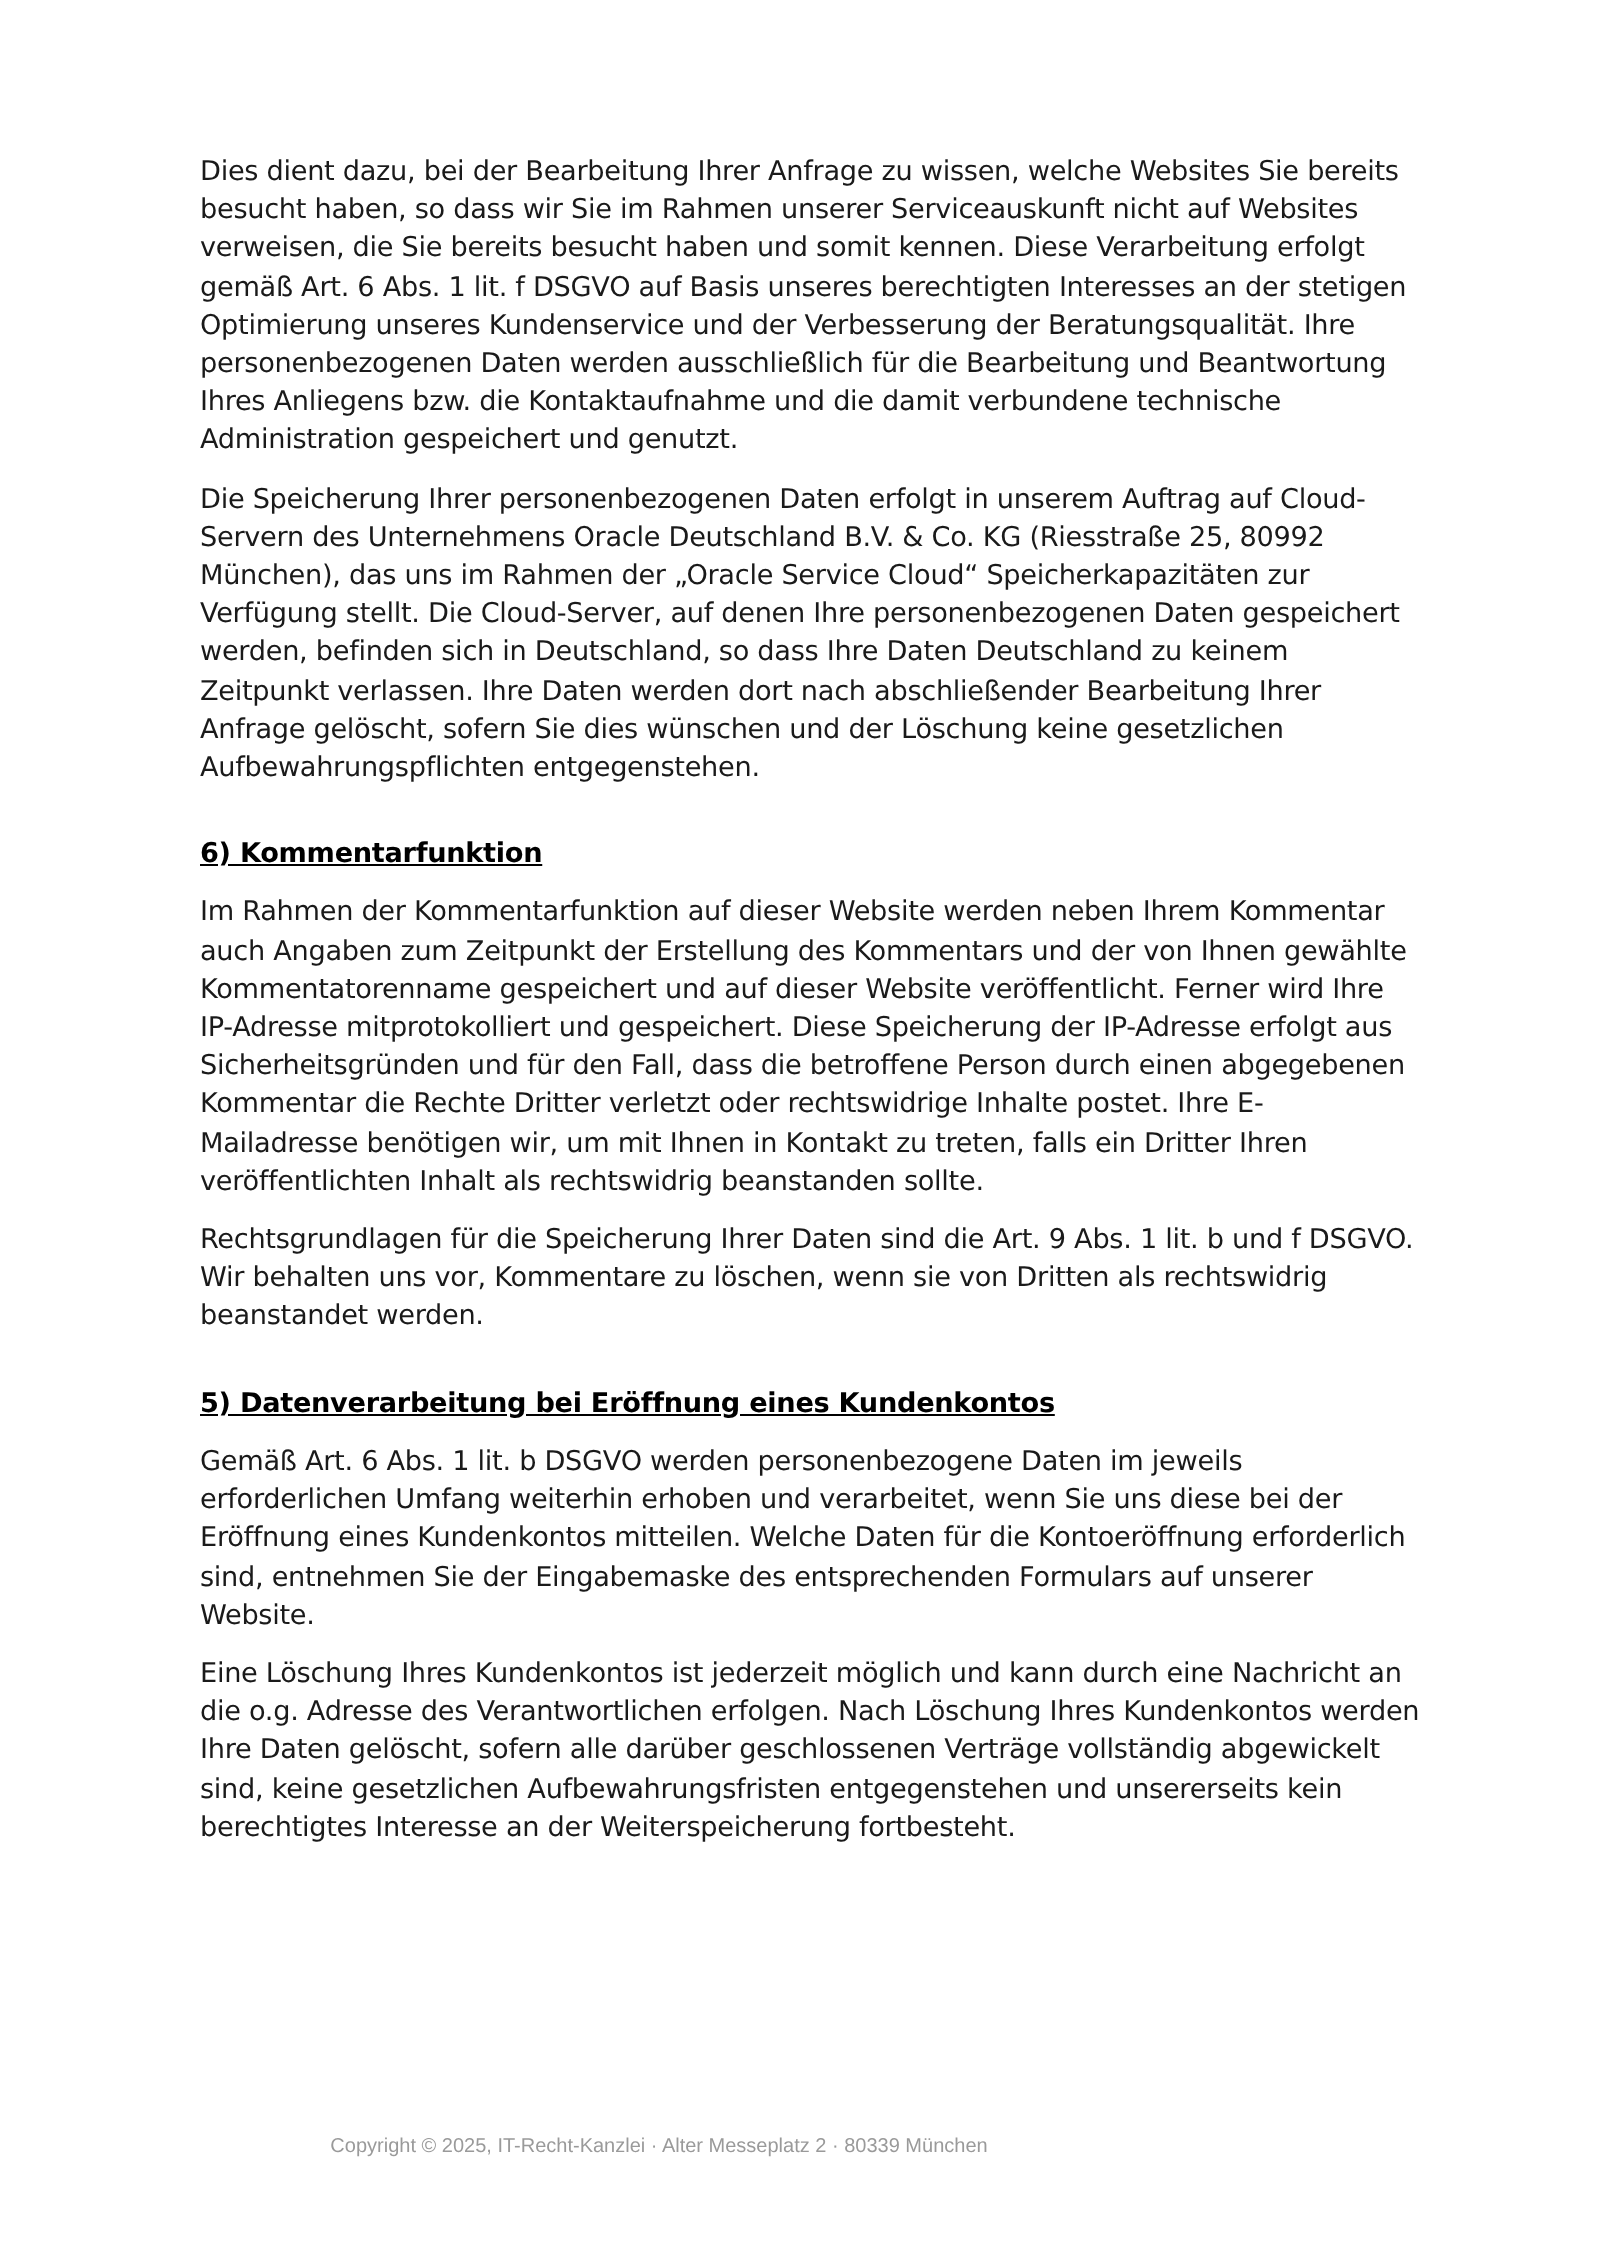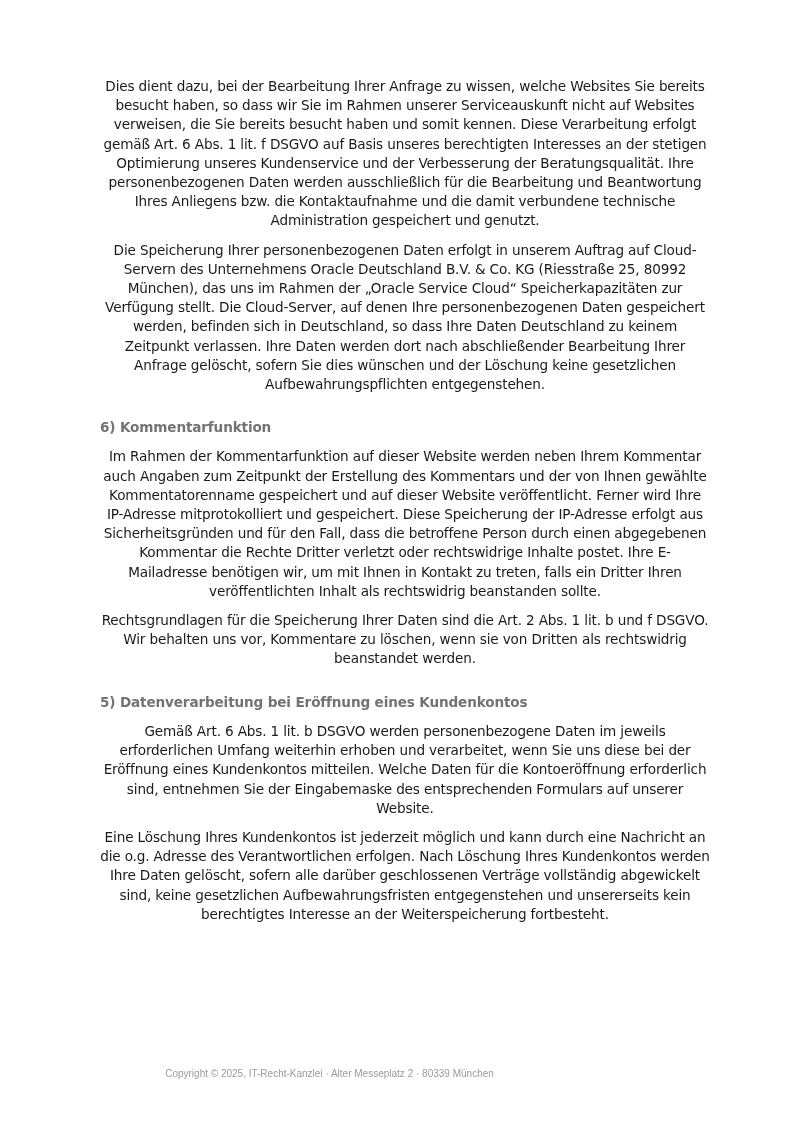--- a/index.html
+++ b/index.html
@@ -2,36 +2,36 @@
 <html><head>
   <meta charset="utf-8">
   <style>
     html, body { margin: 0; padding: 0; background: #ffffff; }
     body { width: 800px; height: 1131px; position: relative; overflow: hidden; }
     .page {
       position: absolute; left: 100px; top: 77px; width: 610px;
       font-family: "DejaVu Sans", sans-serif; font-size: 13.6px; line-height: 19.2px;
       color: #1a1a1a; letter-spacing: -0.15px;
     }
-    p { margin: 0 0 10px 0; text-align: center; }
-    h2 { font-size: 13.6px; font-weight: bold; margin: 24px 0 10px 0; line-height: 19.2px; color: #737373; }
+    p { margin: 0 0 10px 0; }
+    h2 { font-size: 13.6px; font-weight: bold; margin: 24px 0 10px 0; line-height: 19.2px; color: #000000; text-decoration: underline; }
     .footer {
       position: absolute; left: 0; width: 659px; top: 1066px; text-align: center;
       font-family: "Liberation Sans", sans-serif; font-size: 10px; line-height: 15px; color: #9a9a9a;
     }
   </style>
 </head>
 <body>
 
 <div class="page">
   <p>Dies dient dazu, bei der Bearbeitung Ihrer Anfrage zu wissen, welche Websites Sie bereits besucht haben, so dass wir Sie im Rahmen unserer Serviceauskunft nicht auf Websites verweisen, die Sie bereits besucht haben und somit kennen. Diese Verarbeitung erfolgt gemäß Art. 6 Abs. 1 lit. f DSGVO auf Basis unseres berechtigten Interesses an der stetigen Optimierung unseres Kundenservice und der Verbesserung der Beratungsqualität. Ihre personenbezogenen Daten werden ausschließlich für die Bearbeitung und Beantwortung Ihres Anliegens bzw. die Kontaktaufnahme und die damit verbundene technische Administration gespeichert und genutzt.</p>
   <p>Die Speicherung Ihrer personenbezogenen Daten erfolgt in unserem Auftrag auf Cloud-Servern des Unternehmens Oracle Deutschland B.V. &amp; Co. KG (Riesstraße 25, 80992 München), das uns im Rahmen der „Oracle Service Cloud“ Speicherkapazitäten zur Verfügung stellt. Die Cloud-Server, auf denen Ihre personenbezogenen Daten gespeichert werden, befinden sich in Deutschland, so dass Ihre Daten Deutschland zu keinem Zeitpunkt verlassen. Ihre Daten werden dort nach abschließender Bearbeitung Ihrer Anfrage gelöscht, sofern Sie dies wünschen und der Löschung keine gesetzlichen Aufbewahrungspflichten entgegenstehen.</p>
   <h2>6) Kommentarfunktion</h2>
   <p>Im Rahmen der Kommentarfunktion auf dieser Website werden neben Ihrem Kommentar auch Angaben zum Zeitpunkt der Erstellung des Kommentars und der von Ihnen gewählte Kommentatorenname gespeichert und auf dieser Website veröffentlicht. Ferner wird Ihre IP-Adresse mitprotokolliert und gespeichert. Diese Speicherung der IP-Adresse erfolgt aus Sicherheitsgründen und für den Fall, dass die betroffene Person durch einen abgegebenen Kommentar die Rechte Dritter verletzt oder rechtswidrige Inhalte postet. Ihre E-Mailadresse benötigen wir, um mit Ihnen in Kontakt zu treten, falls ein Dritter Ihren veröffentlichten Inhalt als rechtswidrig beanstanden sollte.</p>
-  <p>Rechtsgrundlagen für die Speicherung Ihrer Daten sind die Art. 2 Abs. 1 lit. b und f DSGVO. Wir behalten uns vor, Kommentare zu löschen, wenn sie von Dritten als rechtswidrig beanstandet werden.</p>
+  <p>Rechtsgrundlagen für die Speicherung Ihrer Daten sind die Art. 9 Abs. 1 lit. b und f DSGVO. Wir behalten uns vor, Kommentare zu löschen, wenn sie von Dritten als rechtswidrig beanstandet werden.</p>
   <h2>5) Datenverarbeitung bei Eröffnung eines Kundenkontos</h2>
   <p>Gemäß Art. 6 Abs. 1 lit. b DSGVO werden personenbezogene Daten im jeweils erforderlichen Umfang weiterhin erhoben und verarbeitet, wenn Sie uns diese bei der Eröffnung eines Kundenkontos mitteilen. Welche Daten für die Kontoeröffnung erforderlich sind, entnehmen Sie der Eingabemaske des entsprechenden Formulars auf unserer Website.</p>
   <p>Eine Löschung Ihres Kundenkontos ist jederzeit möglich und kann durch eine Nachricht an die o.g. Adresse des Verantwortlichen erfolgen. Nach Löschung Ihres Kundenkontos werden Ihre Daten gelöscht, sofern alle darüber geschlossenen Verträge vollständig abgewickelt sind, keine gesetzlichen Aufbewahrungsfristen entgegenstehen und unsererseits kein berechtigtes Interesse an der Weiterspeicherung fortbesteht.</p>
 </div>
 
 <div class="footer">
   <div>Copyright © 2025, IT-Recht-Kanzlei · Alter Messeplatz 2 · 80339 München</div>
 </div>
 
 </body></html>

